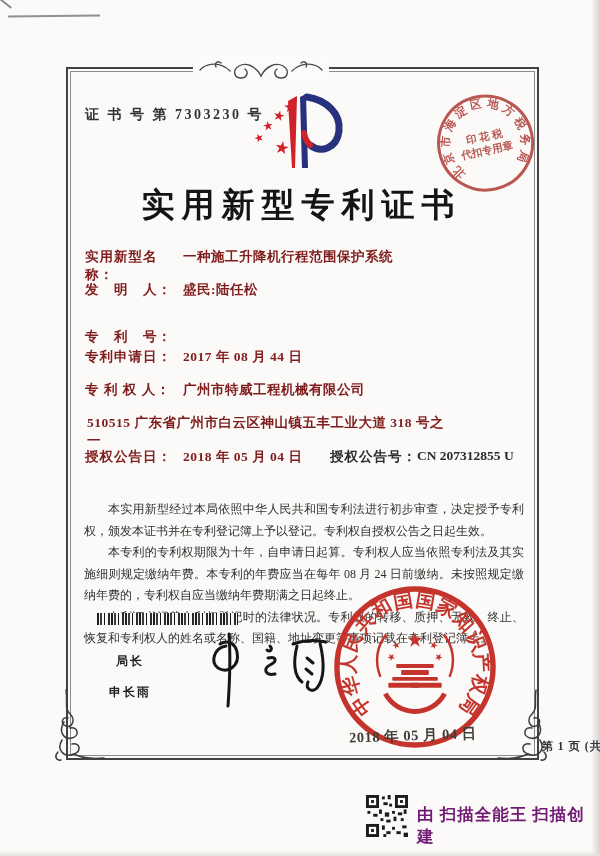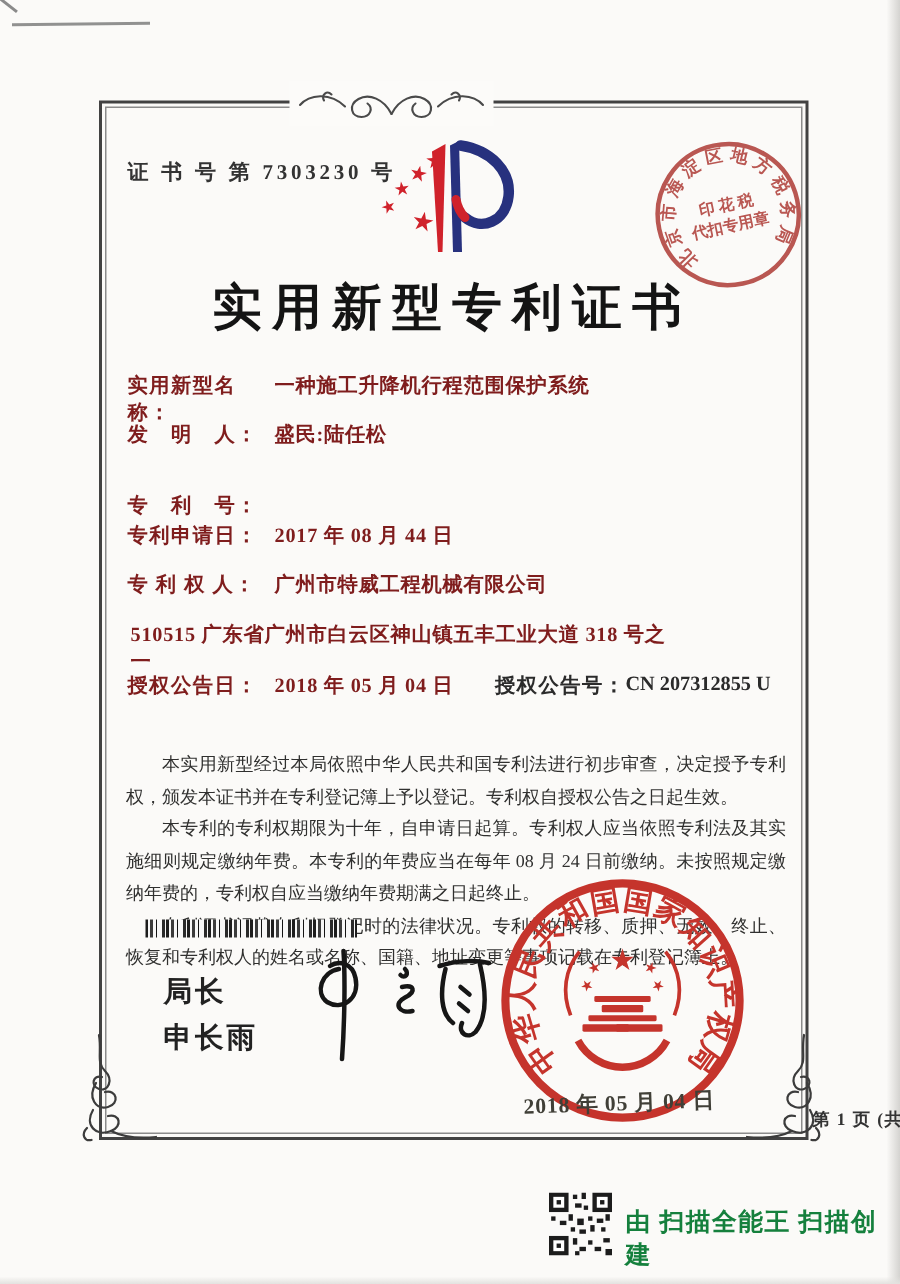--- a/index.html
+++ b/index.html
@@ -34,29 +34,29 @@
   .val2{display:block;}
   .grant-no{left:330px;top:448px;font-size:13.5px;font-weight:600;color:#2b2b2b;display:flex;}
   .grant-no .lbl{letter-spacing:1px;}
   
   .paras{left:84px;top:470px;width:440px;font-size:12px;line-height:21.5px;color:#30302f;text-align:justify;font-weight:500;margin-top:29px;}
   .paras p{margin:0;text-indent:2em;}
   
   .barcode{left:97px;top:613px;width:141px;height:12px;
     background:repeating-linear-gradient(90deg,#1d1d1d 0 2px,#f7f7f7 2px 3px,#3c3c3c 3px 5px,#f7f7f7 5px 7px,#151515 7px 8px,#f7f7f7 8px 11px,#2a2a2a 11px 13px,#f7f7f7 13px 14px);}
   
-  .sig-titles{left:109px;top:646px;font-size:19px;font-weight:700;color:#222;line-height:31px;letter-spacing:2px;}
+  .sig-titles{left:109px;top:646px;font-size:12px;font-weight:700;color:#222;line-height:31px;letter-spacing:2px;text-align:center;}
   .sig-svg{left:190px;top:628px;}
   
   .seal{left:331px;top:583px;}
   .seal-date{left:349px;top:726px;width:140px;font-size:14.5px;font-weight:700;color:#403f37;letter-spacing:.5px;transform:rotate(-2deg);}
   .page-footer{left:67px;top:739px;width:567px;text-align:right;font-size:11.5px;color:#333;letter-spacing:1px;font-weight:600;}
   
   .qr{left:366px;top:795px;}
-  .scanner-text{left:417px;top:804px;font-size:16.5px;font-weight:700;color:#15803d;letter-spacing:1px;font-family:"Liberation Serif","DejaVu Serif",serif;}
+  .scanner-text{left:417px;top:804px;font-size:16.5px;font-weight:700;color:#701a75;letter-spacing:1px;font-family:"Liberation Serif","DejaVu Serif",serif;}
 </style>
 </head>
 <body>
 
 <div class="abs scan-corner"></div>
 <div class="abs scan-line-top"></div>
 <div class="abs scan-edge-right"></div>
 <div class="abs scan-edge-bottom"></div>
 
 <div class="abs frame">

